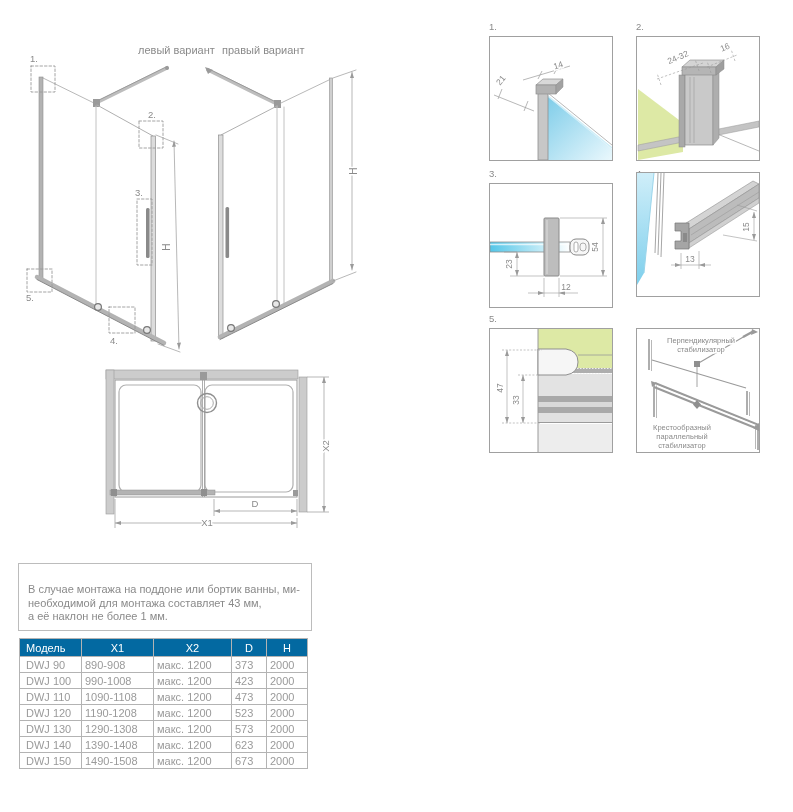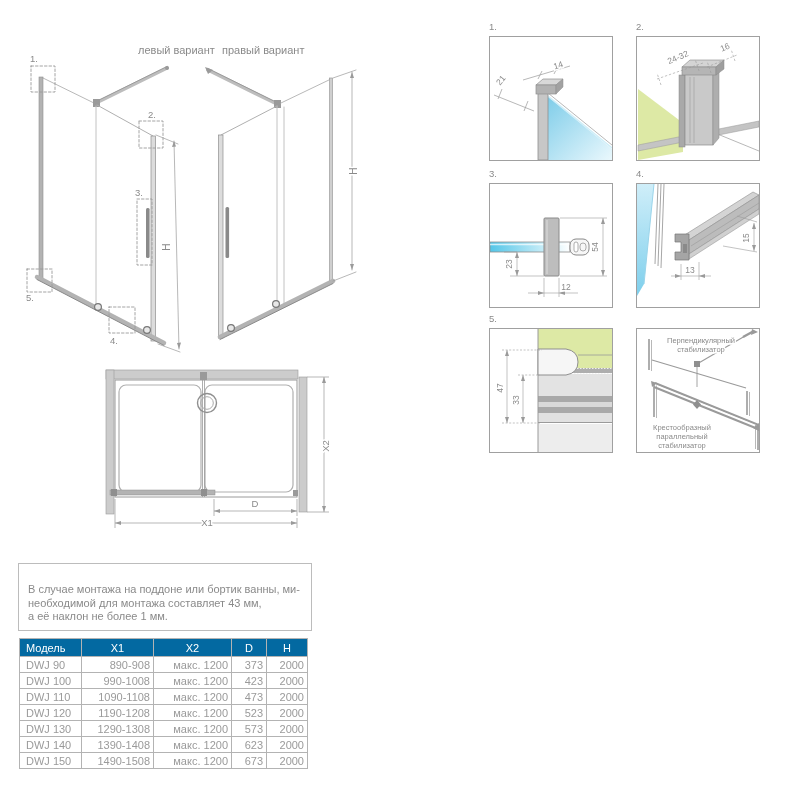--- a/index.html
+++ b/index.html
@@ -12,21 +12,21 @@
   .variant-label { position:absolute; top:44px; font-size:11px; color:#8a8a8a; white-space:nowrap; }
   .panel { position:absolute; width:122px; height:123px; border:1px solid #a0a0a0; background:#fff; }
   .panel-num { position:absolute; font-size:9.5px; color:#8a8a8a; }
   .note { position:absolute; left:18px; top:563px; width:274px; border:1px solid #bcbcbc;
           padding:19px 9px 6px 9px; font-size:11px; line-height:13.6px; color:#8a8a8a; }
   .note div { white-space:nowrap; }
   table.spec { position:absolute; left:19px; top:638px; width:288px; table-layout:fixed;
                border-collapse:collapse; font-size:11px; color:#9a9a9a; }
   .spec th { background:#0369a1; color:#ffffff; font-weight:normal; border:1px solid #b3b3b3;
              padding:2px 3px; height:13px; text-align:center; }
-  .spec td { border:1px solid #b3b3b3; padding:1.5px 3px; height:12px; text-align:right;
+  .spec td { border:1px solid #b3b3b3; padding:1.5px 3px; height:12px; text-align:left;
              white-space:nowrap; }
   .spec .c-model { text-align:left; padding-left:6px; }
 </style>
 </head>
 <body>
 
 <div class="page">
 
   <div class="variant-label" style="left:138px;">левый вариант</div>
   <div class="variant-label" style="left:222px;">правый вариант</div>
@@ -232,21 +232,21 @@
       <polygon points="111,40 115,40 113,34" fill="#9a9a9a"></polygon>
       <polygon points="111,86 115,86 113,92" fill="#9a9a9a"></polygon>
       <polygon points="48,107 48,111 54,109" fill="#9a9a9a"></polygon>
       <polygon points="75,107 75,111 69,109" fill="#9a9a9a"></polygon>
       <text x="22" y="80" font-size="8.5" class="halo" text-anchor="middle" transform="rotate(-90 22 80)">23</text>
       <text x="108" y="63" font-size="8.5" class="halo" text-anchor="middle" transform="rotate(-90 108 63)">54</text>
       <text x="76" y="106" font-size="8.5" class="halo" text-anchor="middle">12</text>
     </svg>
   </div>
 
-  <div class="panel" style="left:636px;top:183px;text-decoration:underline;">
+  <div class="panel" style="left:636px;top:172px;text-decoration:underline;">
     <svg width="122" height="123" viewBox="0 0 122 123">
       <defs>
         <linearGradient id="gl4" x1="0" y1="0" x2="0" y2="1">
           <stop offset="0" stop-color="#cfeef9"></stop>
             <stop offset="1" stop-color="#7ecfec"></stop>
         </linearGradient>
       </defs>
       <polygon points="0,0 17,0 7,100 0,112" fill="url(#gl4)"></polygon>
       <line x1="17" y1="0" x2="7" y2="100" stroke="#9ad4ea" stroke-width="1"></line>
       <line x1="21" y1="0" x2="18" y2="80" stroke="#8f8f8f" stroke-width="0.8"></line>

